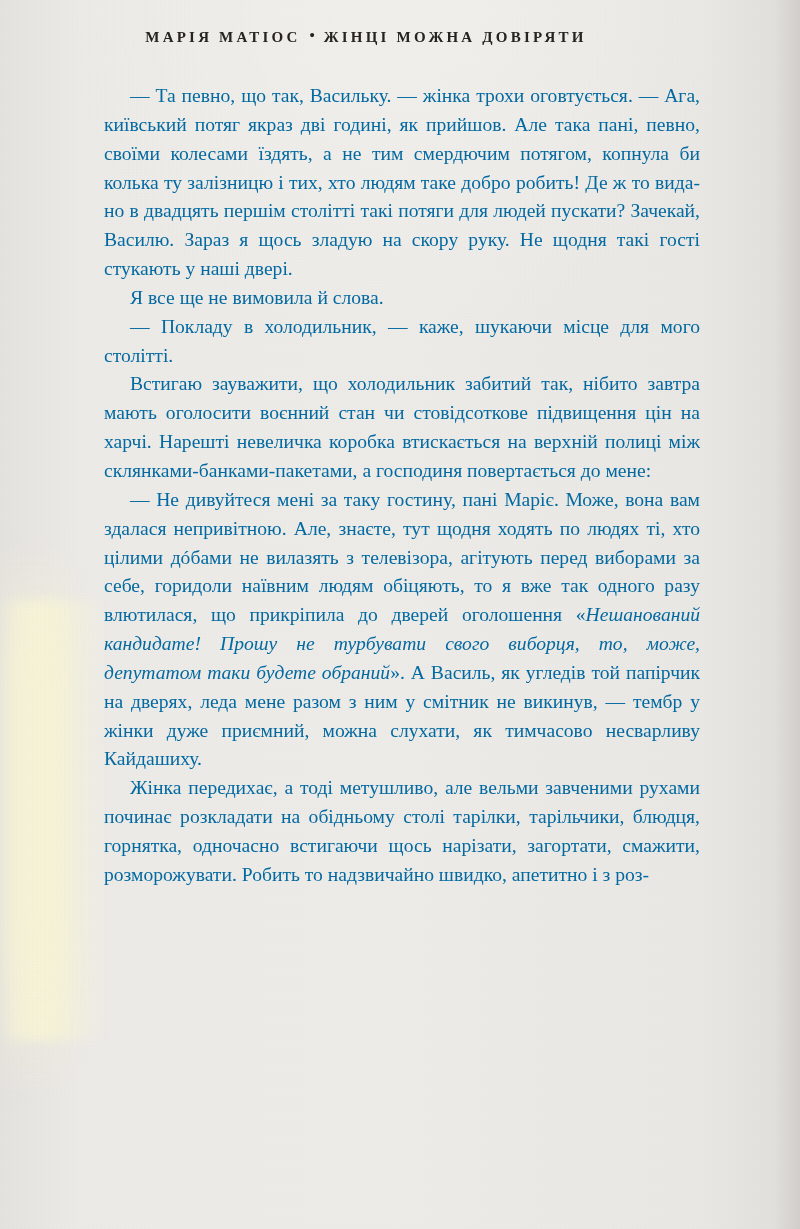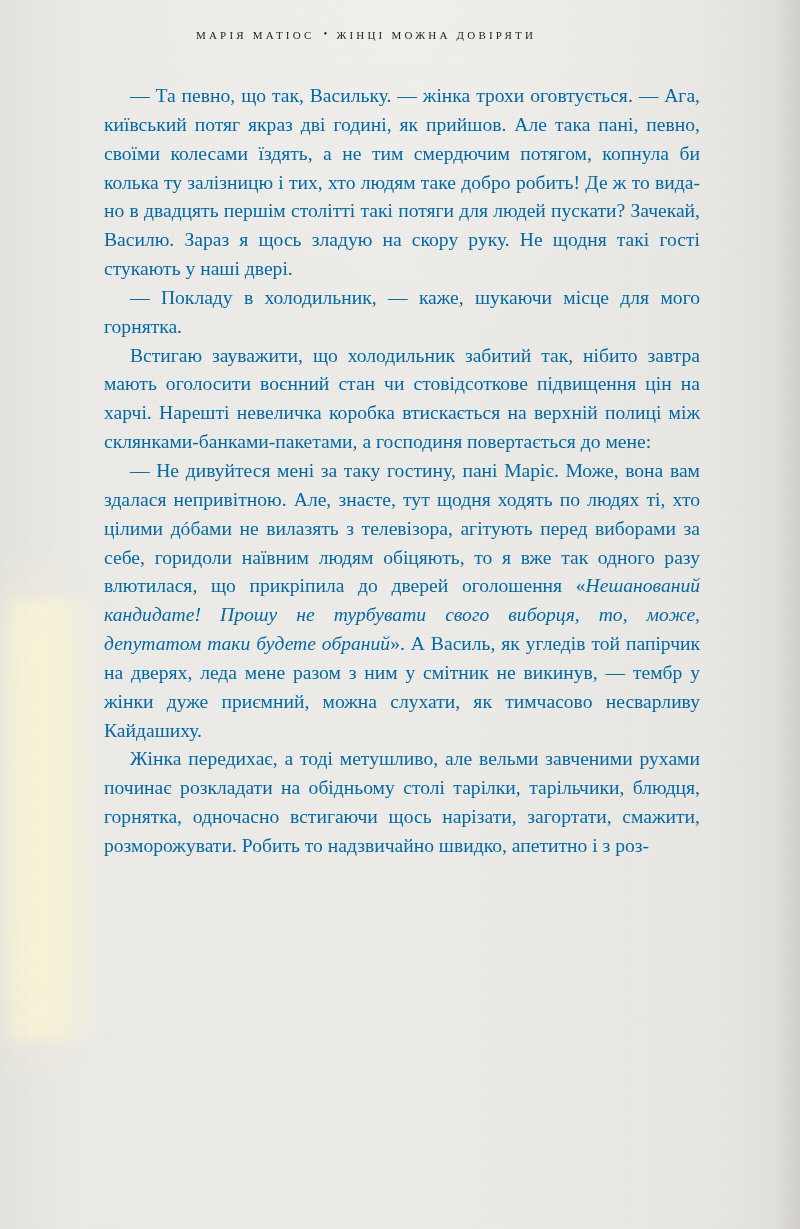--- a/index.html
+++ b/index.html
@@ -85,23 +85,23 @@
     box-sizing: border-box;
   }
 
   
   .running-head {
     position: absolute;
     top: 29px;
     left: 0;
     width: 732px;
     text-align: center;
-    font-size: 11px;
+    font-size: 15px;
     letter-spacing: 3.2px;
-    font-weight: 400;
+    font-weight: 700;
     color: #26241f;
     text-transform: uppercase;
     white-space: nowrap;
   }
   .running-head .sep {
     display: inline-block;
     padding: 0 9px;
     position: relative;
     top: -2px;
     letter-spacing: 0;
@@ -158,21 +158,22 @@
 <div class="page-grain"></div>
 
 <div class="page">
 
   <div class="running-head">
     <span>МАРІЯ МАТІОС</span><span class="sep">•</span><span>ЖІНЦІ МОЖНА ДОВІРЯТИ</span>
   </div>
 
   <div class="textblock">
     <p>— Та певно, що так, Васильку. — жінка трохи оговтує­ться. — Ага, київський потяг якраз дві годині, як при­йшов. Але така пані, певно, своїми колесами їздять, а не тим смердючим потягом, копнула би колька ту заліз­ницю і тих, хто людям таке добро робить! Де ж то вида­но в двадцять першім столітті такі потяги для людей пускати? Зачекай, Василю. Зараз я щось зладую на скору руку. Не щодня такі гості стукають у наші двері.</p>
-    <p>— Покладу в холодильник, — каже, шукаючи місце для мого горнятка.</p>
+    <p>Я все ще не вимовила й слова.</p>
+    <p>— Покладу в холодильник, — каже, шукаючи місце для мого столітті.</p>
     <p>Встигаю зауважити, що холодильник забитий так, нібито завтра мають оголосити воєнний стан чи стовід­соткове підвищення цін на харчі. Нарешті невеличка коробка втискається на верхній полиці між склянками-банками-пакетами, а господиня повертається до мене:</p>
     <p>
       <span>— Не дивуйтеся мені за таку гостину, пані Маріє. Може, вона вам здалася непривітною. Але, знаєте, тут щодня ходять по людях ті, хто цілими дóбами не вила­зять з телевізора, агітують перед виборами за себе, гори­доли наївним людям обіцяють, то я вже так одного разу влютилася, що прикріпила до дверей оголошення «</span><i>Не­шанований кандидате! Прошу не турбувати свого виборця, то, може, депутатом таки будете обраний</i><span>». А Василь, як угледів той папірчик на дверях, леда мене разом з ним у смітник не викинув, — тембр у жінки дуже приємний, можна слухати, як тимчасово несвар­ливу Кайдашиху.</span>
     </p>
     <p>Жінка передихає, а тоді метушливо, але вельми зав­ченими рухами починає розкладати на обідньому столі тарілки, тарільчики, блюдця, горнятка, одночасно всти­гаючи щось нарізати, загортати, смажити, розморожу­вати. Робить то надзвичайно швидко, апетитно і з роз-</p>
   </div>
 
 
 </div>
 

